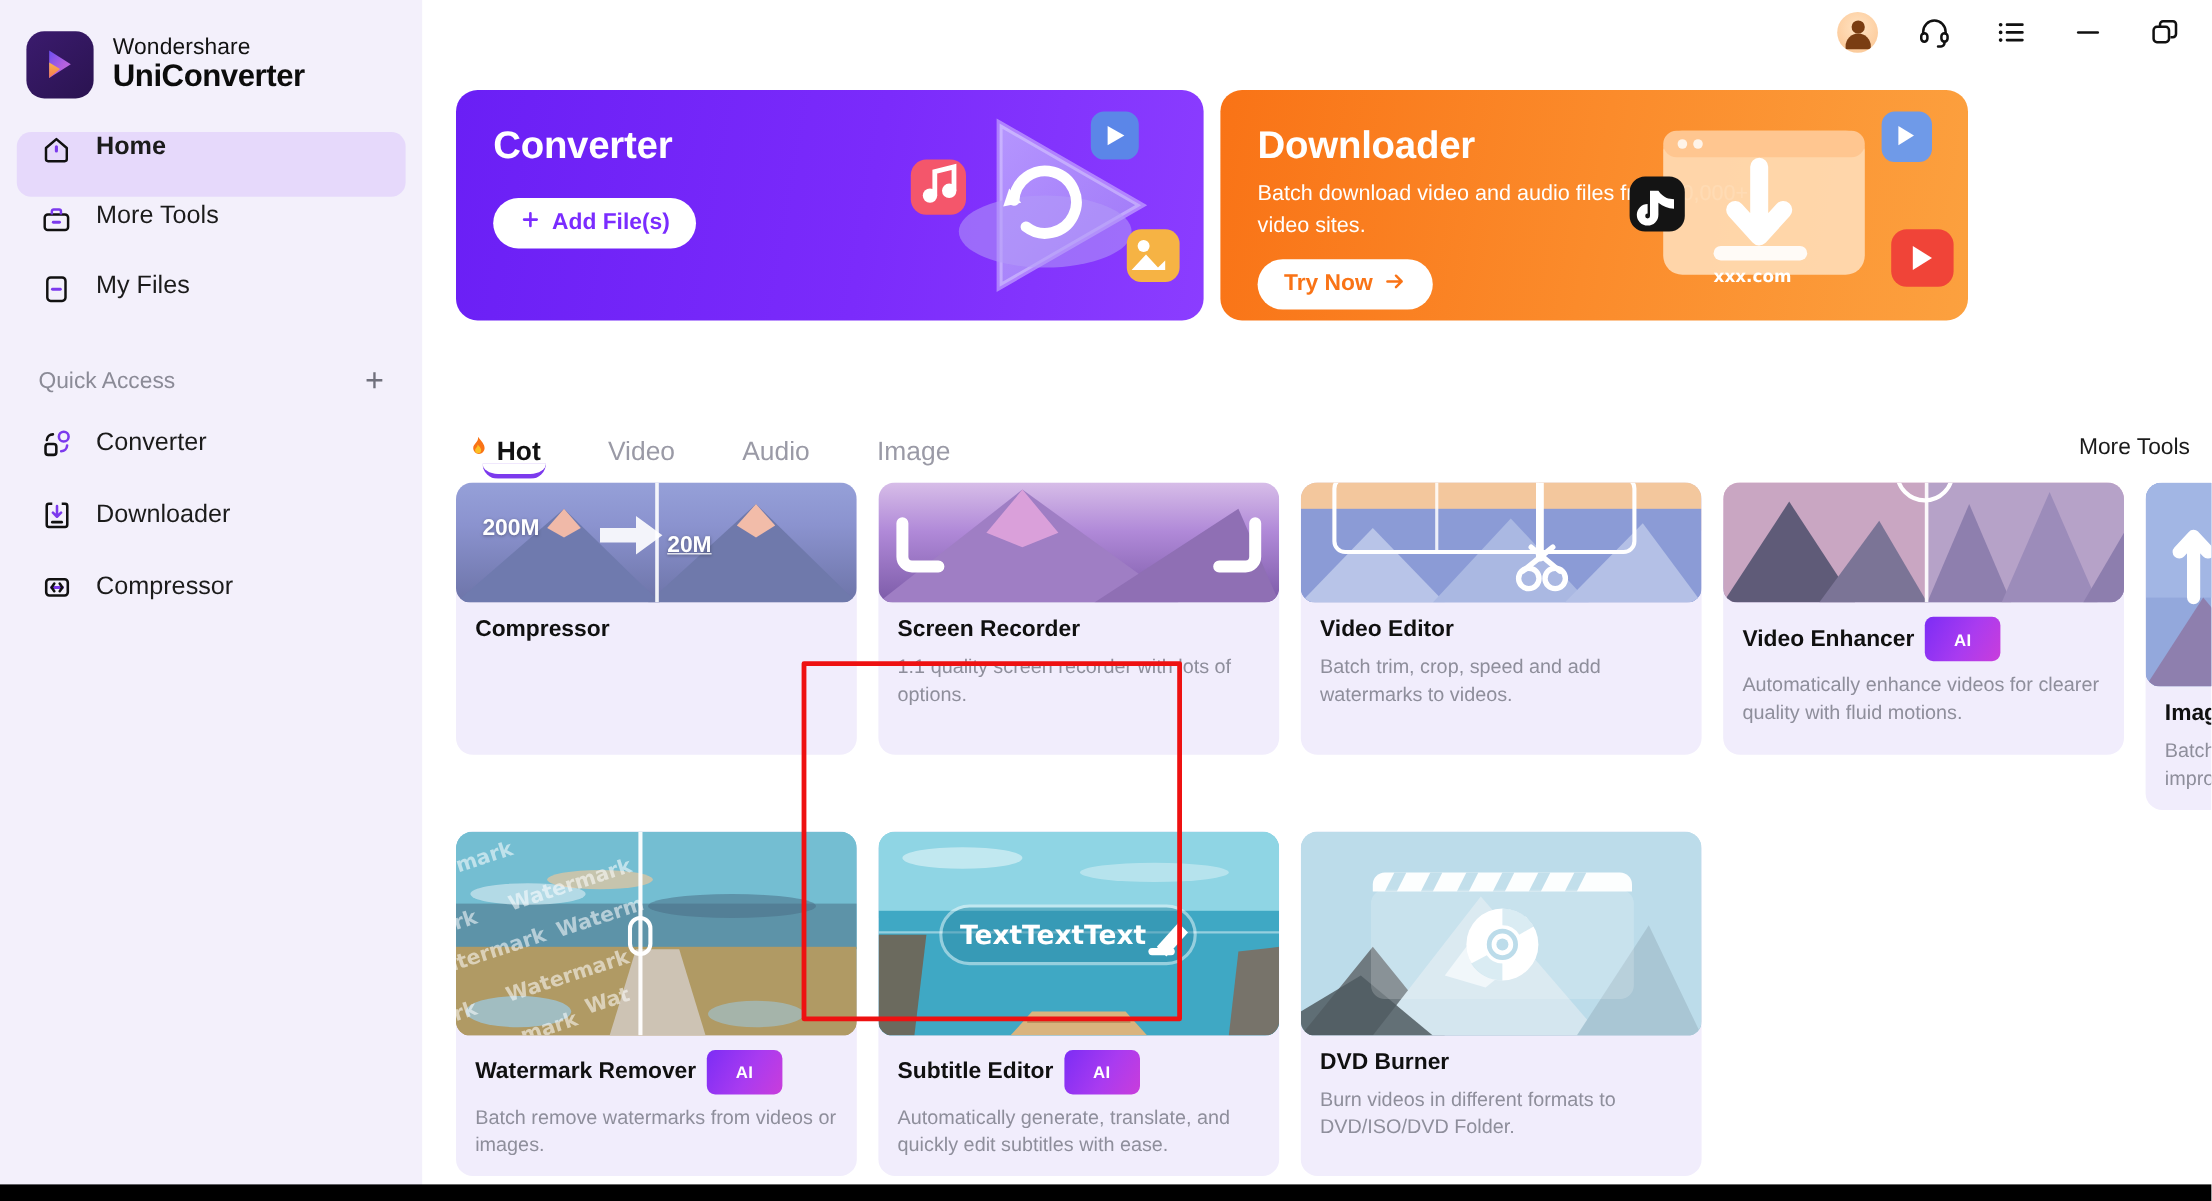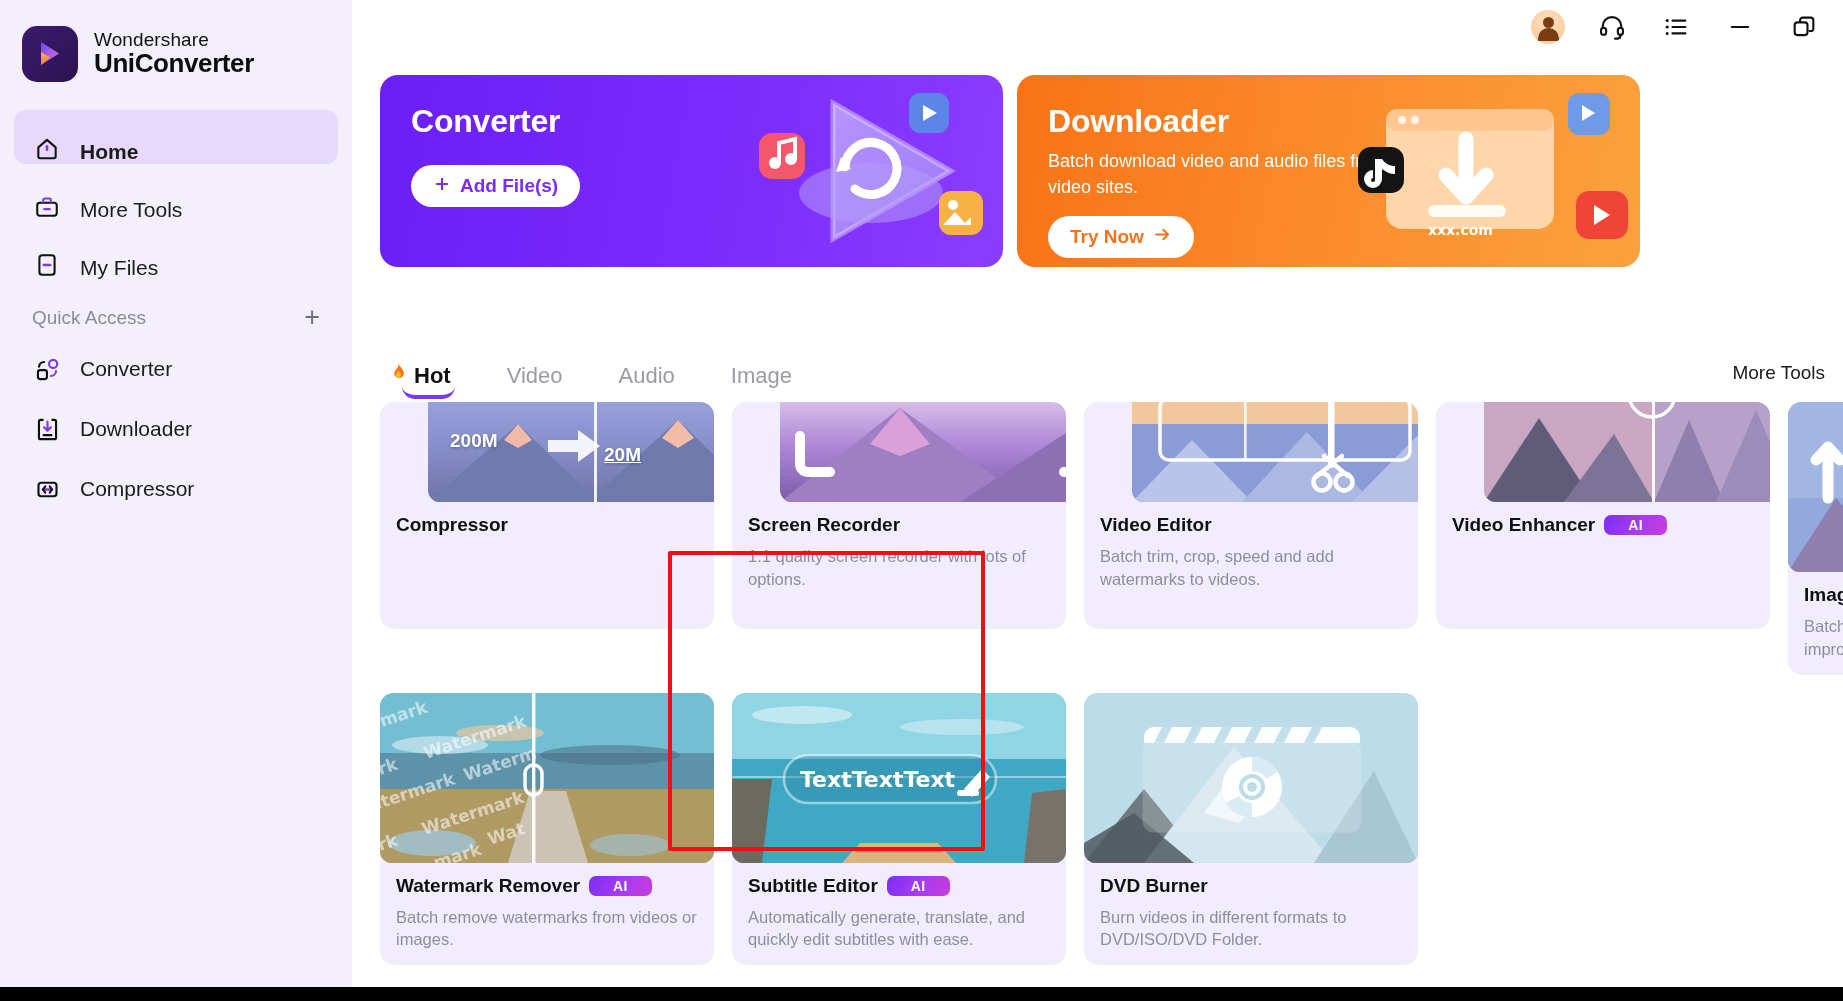--- a/index.html
+++ b/index.html
@@ -23,21 +23,21 @@
     background: linear-gradient(140deg,#3b1b6e 0%,#2a1350 100%);
     display: flex; align-items: center; justify-content: center;
     flex: 0 0 56px;
   }
   .brand-text { line-height: 1.05; }
   .brand-top { font-size: 19px; color: #121212; letter-spacing: .1px; }
   .brand-bottom { font-size: 26px; font-weight: bold; color: #0c0c0c; letter-spacing: -0.4px; }
 
   .nav { margin-top: 28px; padding: 0 14px; }
   .nav-item {
-    display: flex; align-items: flex-end; gap: 18px;
+    display: flex; align-items: flex-start; gap: 18px;
     height: 54px; padding: 0 18px; border-radius: 12px;
     color: #1b1b1b; font-size: 21px; cursor: pointer;
     margin-bottom: 4px;
   }
   .nav-item.active { background: #e6d9fb; font-weight: bold; }
   .nav-icon { width: 30px; height: 30px; flex: 0 0 30px; display: flex; align-items: center; justify-content: center; }
 
   .quick-head {
     display: flex; align-items: center; justify-content: space-between;
     padding: 20px 32px 8px 32px; color: #8b8b97; font-size: 19px;
@@ -115,30 +115,30 @@
   .card {
     width: 334px; border-radius: 14px; background: #f1edfc;
     padding: 0 0 14px 0; cursor: pointer; overflow: hidden;
     position: relative;
   }
   .card.row1 { height: 227px; }
   .thumb {
     width: 334px; height: 0; position: relative; overflow: hidden;
     border-radius: 12px;
   }
-  .card.row1 .thumb { height: 118px; margin-top: -18px; margin-left: 48px; }
+  .card.row1 .thumb { height: 118px; margin-top: -18px; }
   .card.row2 .thumb { height: 170px; }
   .card-body { padding: 12px 16px 0 16px; }
   .card-title {
     font-size: 19px; font-weight: bold; color: #101010;
     display: flex; align-items: center; gap: 9px; margin-bottom: 9px;
   }
   .ai-badge {
     display: inline-flex; align-items: center; justify-content: center;
-    height: 20px; min-width: 30px; padding: 0 24px; border-radius: 7px;
+    height: 37px; min-width: 30px; padding: 0 24px; border-radius: 7px;
     background: linear-gradient(120deg,#7c2df5 0%,#a93bf0 55%,#c93ddb 100%);
     color: #fff; font-size: 14px; font-weight: bold; letter-spacing: .4px;
   }
   .card-desc { font-size: 16.5px; line-height: 1.38; color: #8e8e9b; }
 
   
   .highlight {
     position: absolute; left: 316px; top: 551px;
     width: 317px; height: 300px;
     border: 4px solid #ee1111; border-radius: 2px;
@@ -476,20 +476,21 @@
               <rect x="168" y="0" width="3" height="118" fill="#fff" opacity=".92"></rect>
               <circle cx="168" cy="10" r="23" fill="none" stroke="#fff" stroke-width="3.4"></circle>
               <path d="M162 2 l13 8 -13 8 z" fill="#fff"></path>
             </svg>
           </div>
           <div class="card-body">
             <div class="card-title">
               <span>Video Enhancer</span>
               <span class="ai-badge">AI</span>
             </div>
+            <div class="card-desc">Automatically enhance videos for clearer quality with fluid motions.</div>
           </div>
         </div>
 
         <div class="card row2">
           <div class="thumb">
             <div class="ph mtn-e"></div>
             <svg width="334" height="170" viewBox="0 0 334 170" style="position:absolute;inset:0;">
               <rect x="0" y="0" width="334" height="170" fill="#93a8dc"></rect>
               <rect x="0" y="0" width="334" height="96" fill="#a2b6e4"></rect>
               <path d="M0 170 L48 96 L110 170 Z" fill="#8e7fae"></path>

